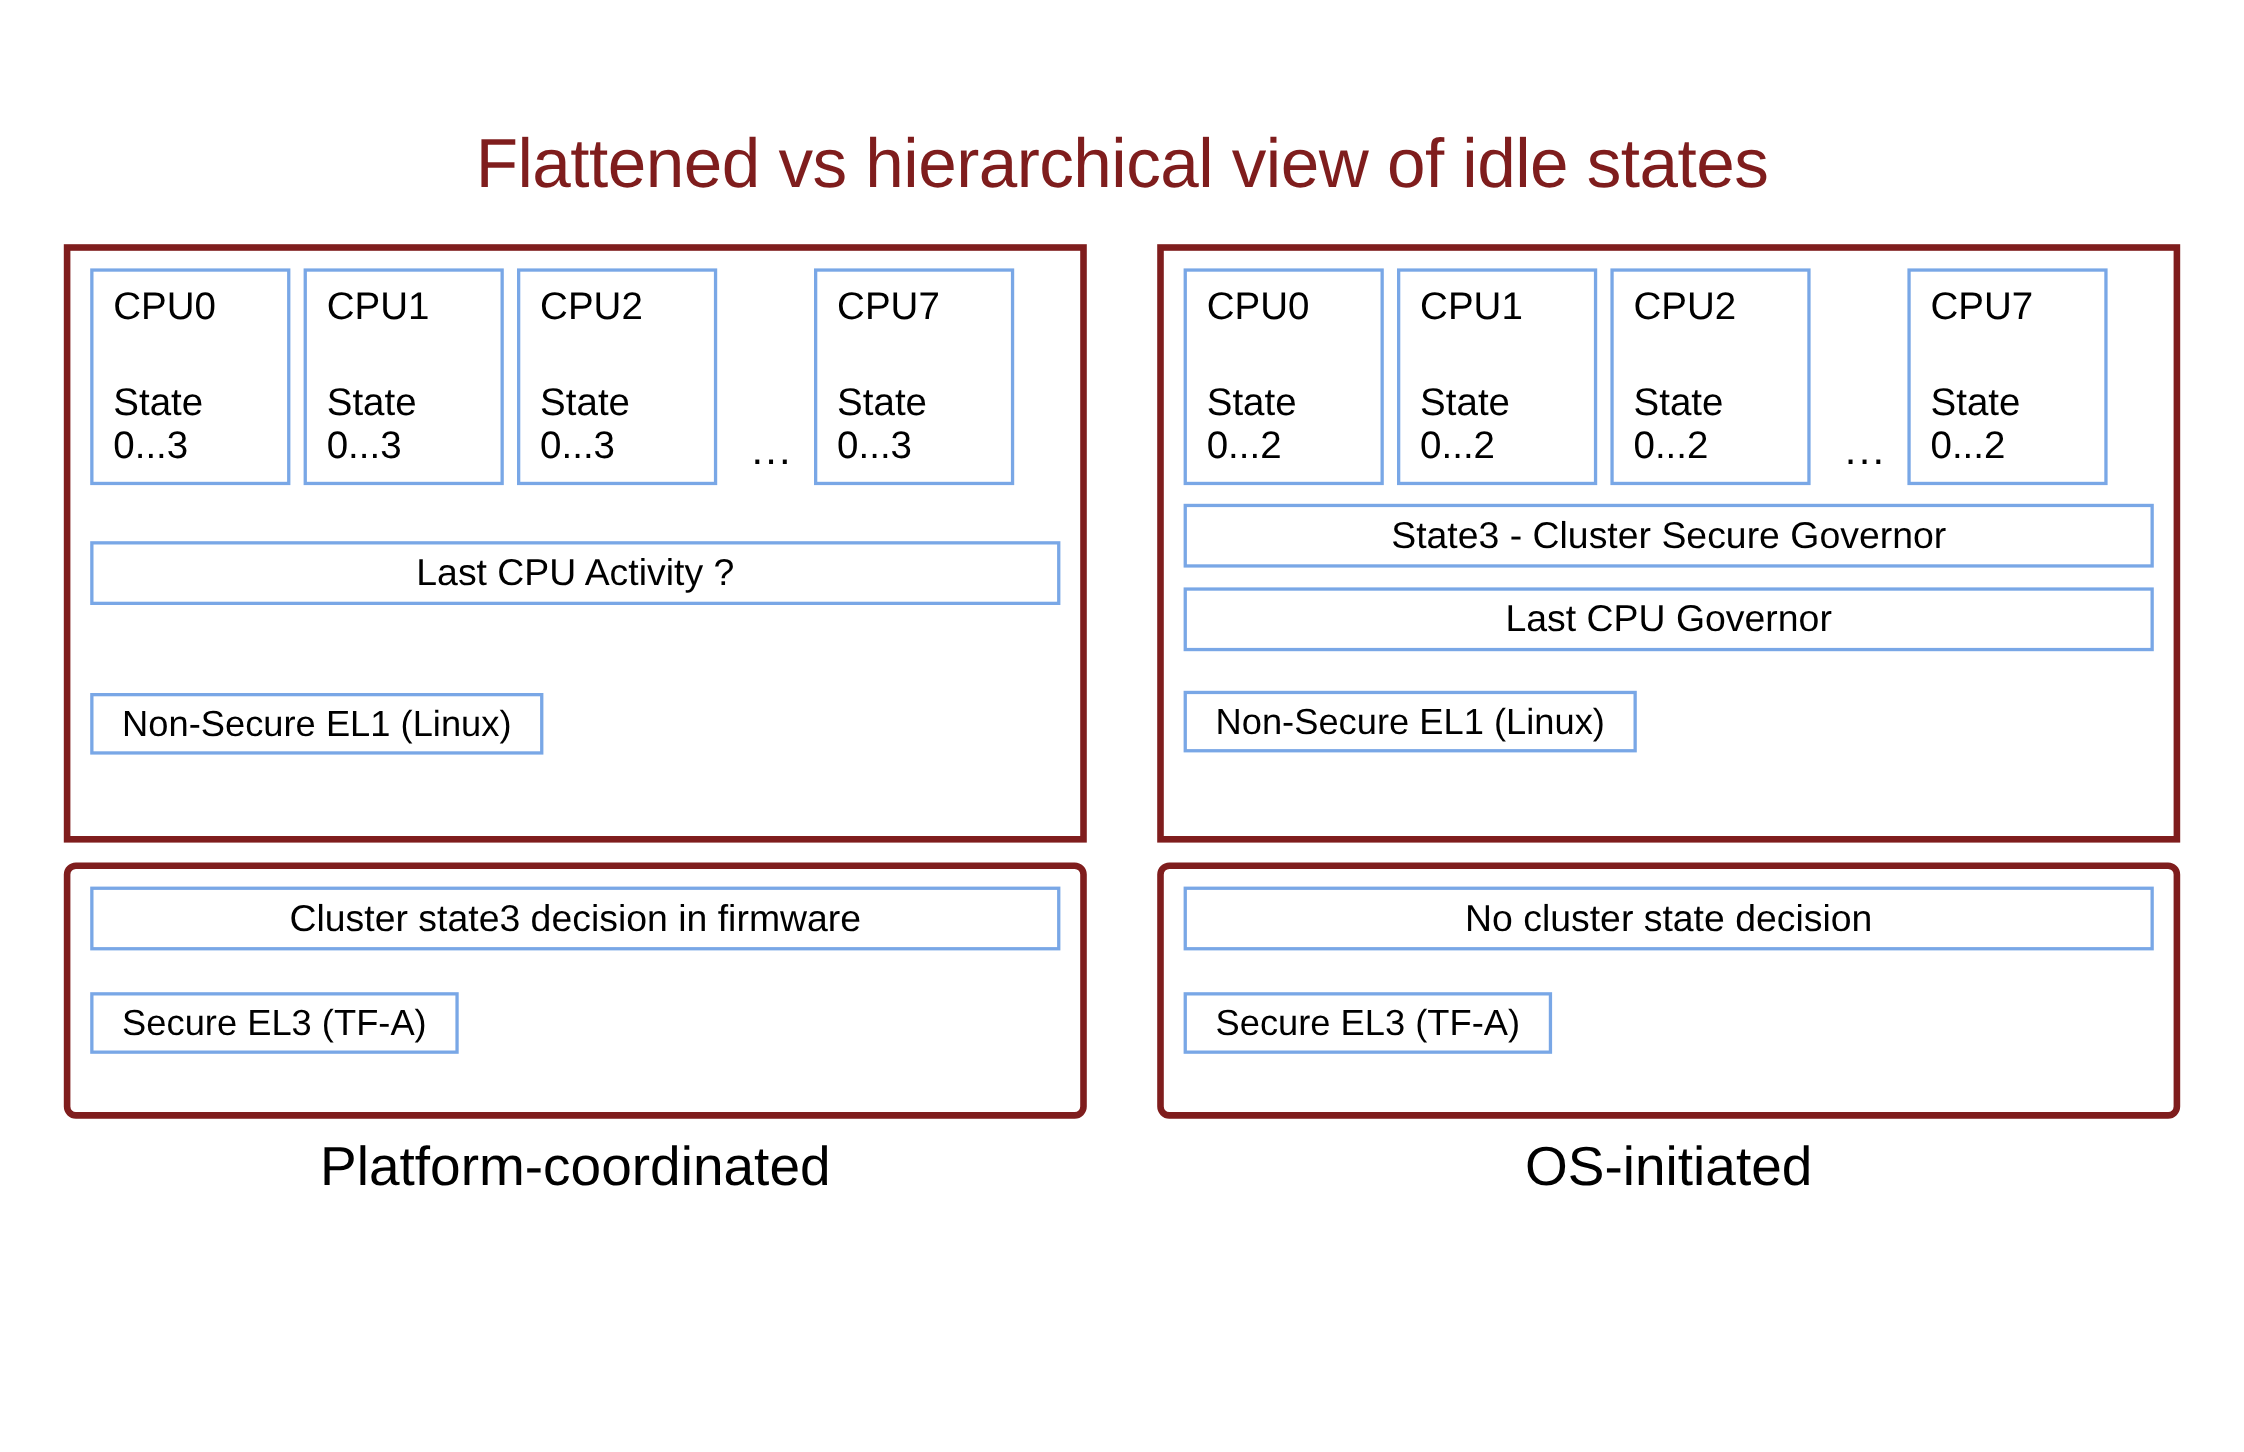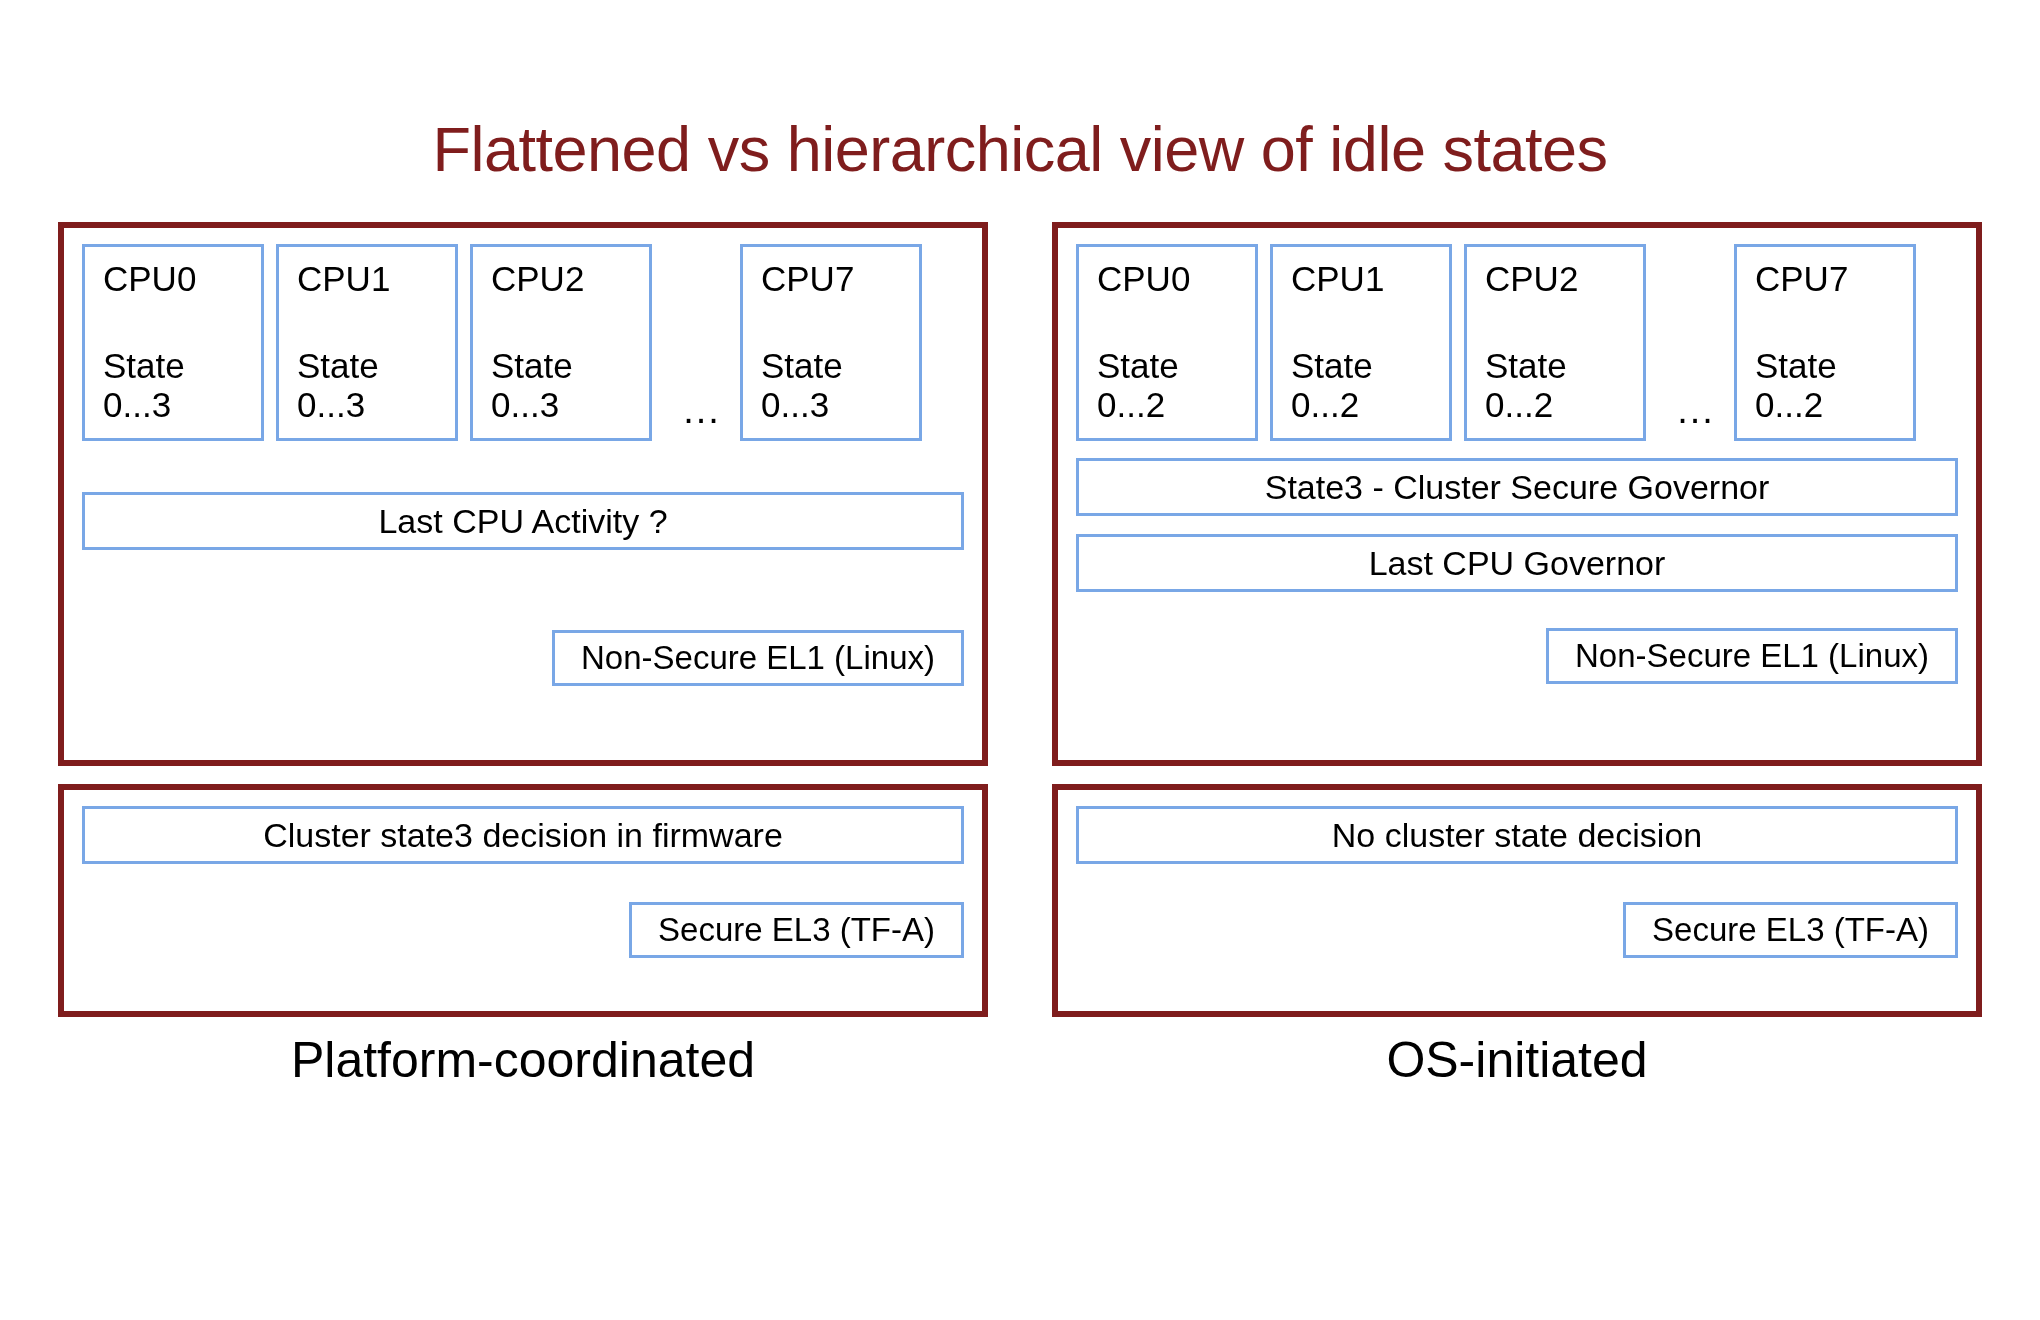--- a/index.html
+++ b/index.html
@@ -48,20 +48,21 @@
     box-sizing: border-box;
   }
   .panel-os {
     height: 544px;
     padding: 16px 18px 0 18px;
   }
   .panel-fw {
     height: 233px;
     margin-top: 18px;
     padding: 16px 18px 0 18px;
+    border-radius: 11px;
   }
 
   
   .cpu-row {
     display: flex;
     align-items: flex-start;
     height: 200px;
   }
   .cpu-box {
     border: 3px solid #79a7e6;
@@ -124,21 +125,20 @@
     height: 56px;
     display: inline-flex;
     align-items: center;
     justify-content: center;
     font-size: 33px;
     white-space: nowrap;
     padding: 0 26px;
   }
   .el-row {
     display: flex;
-    justify-content: flex-end;
   }
   .el-row-el1-left  { margin-top: 80px; }
   .el-row-el1-right { margin-top: 36px; }
   .el-row-el3       { margin-top: 38px; }
 
   
   .caption {
     position: absolute;
     top: 1033px;
     width: 930px;

